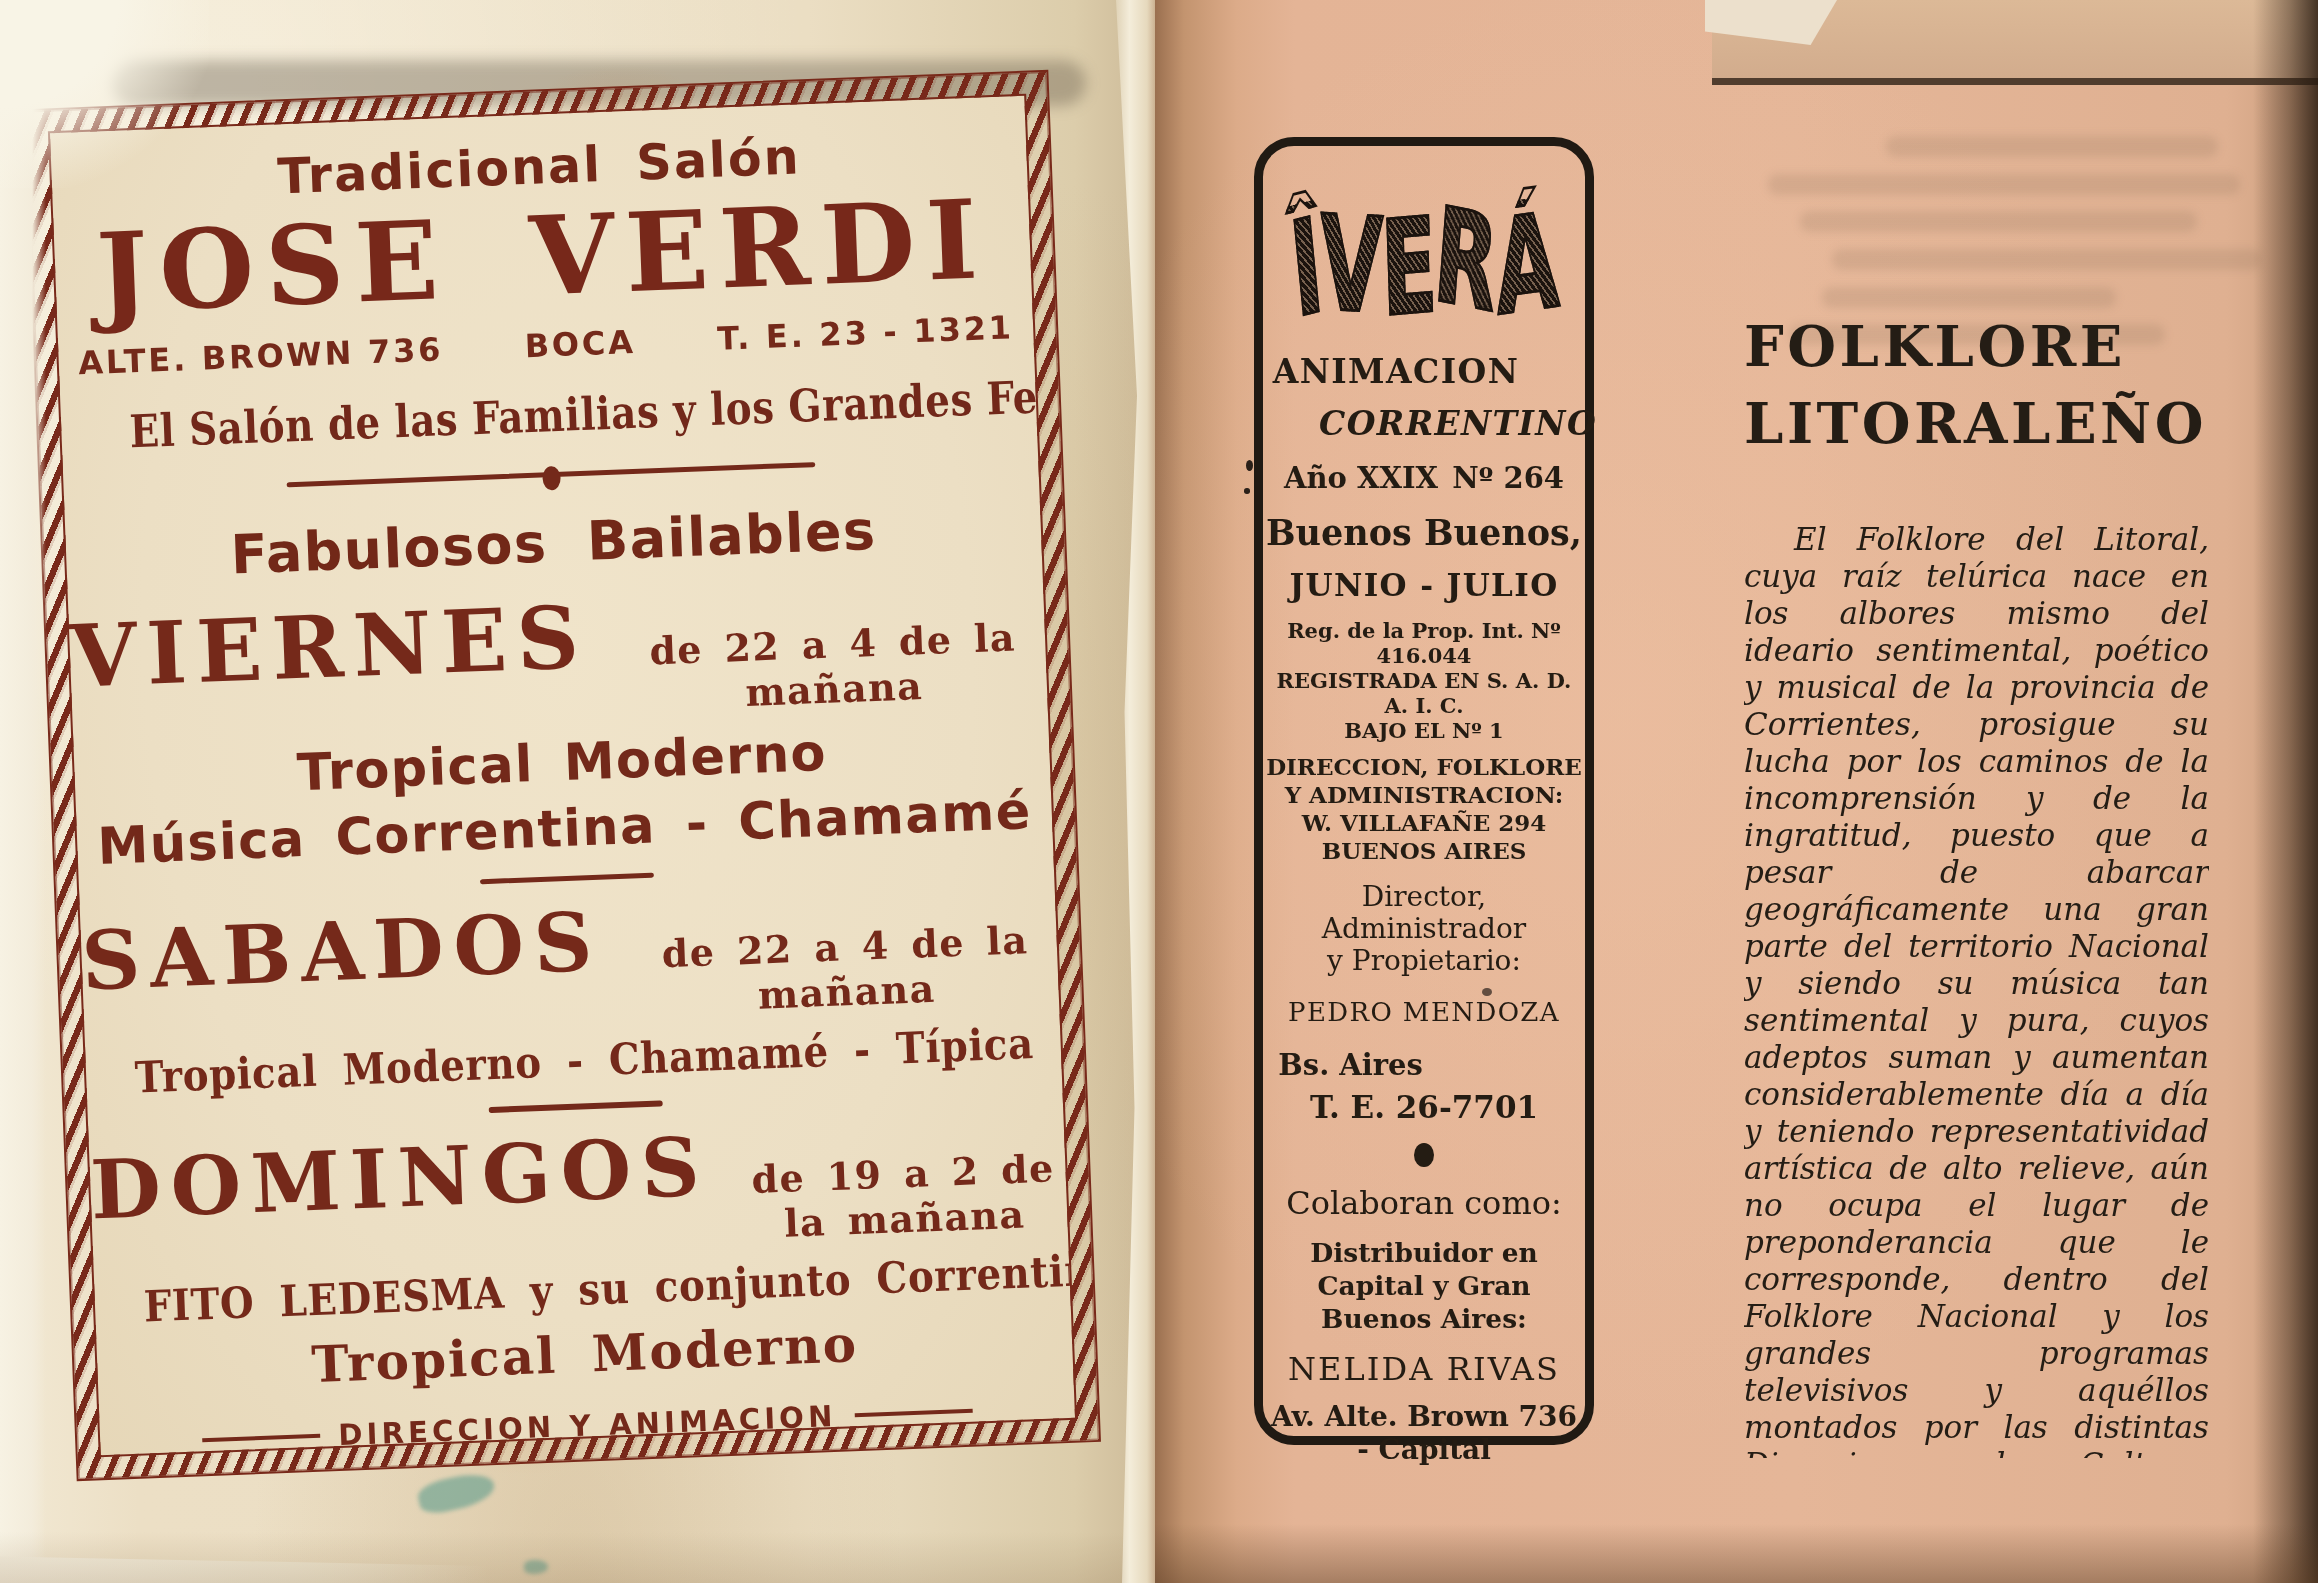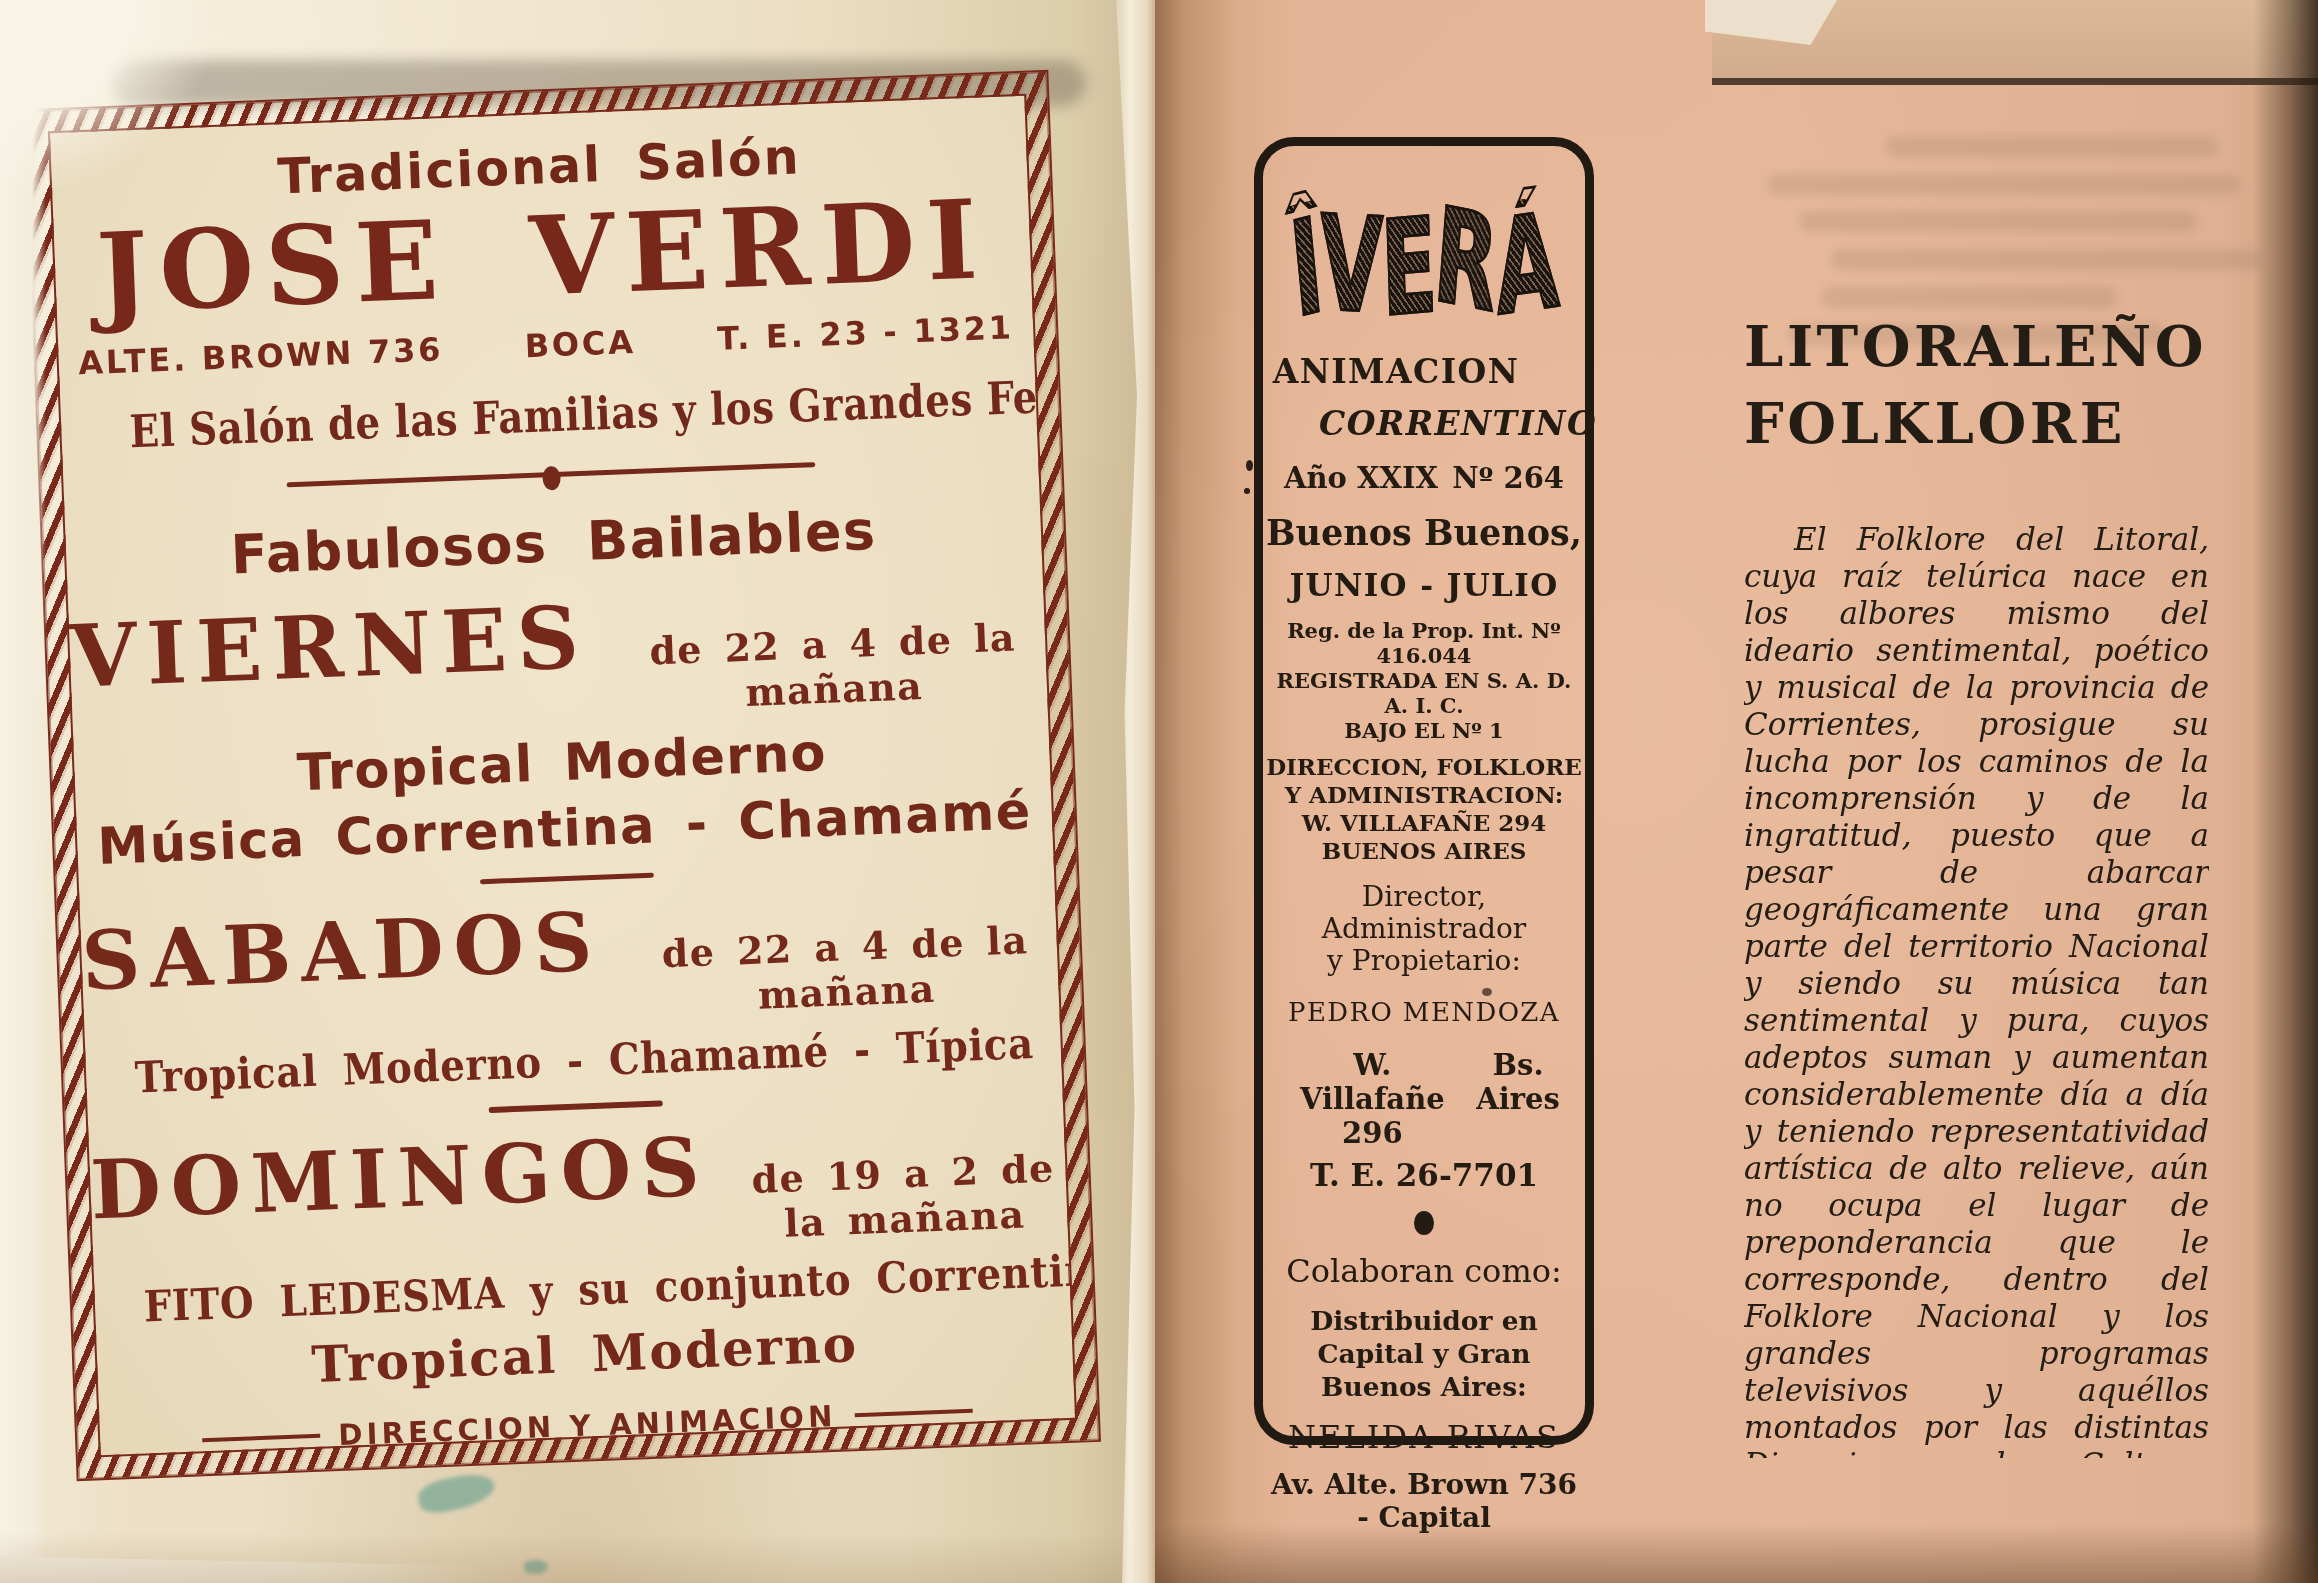--- a/index.html
+++ b/index.html
@@ -301,21 +301,20 @@
       </div>
 
       <div class="mh-role">
         <div>Director, Administrador</div>
         <div>y Propietario:</div>
       </div>
 
       <div class="mh-director">PEDRO MENDOZA</div>
 
       <div class="mh-addr-row">
-        <span>W. Villafañe 296</span>
         <span>Bs. Aires</span>
       </div>
       <div class="mh-phone">T. E. 26-7701</div>
 
       <div class="mh-bullet decor"></div>
 
       <div class="mh-colab">Colaboran como:</div>
 
       <div class="mh-dist1">
         <div>Distribuidor en Capital y Gran</div>
@@ -325,22 +324,22 @@
       <div class="mh-av">Av. Alte. Brown 736 - Capital</div>
 
     </div>
 
     <div class="speck sp1 decor"></div>
     <div class="speck sp2 decor"></div>
     <div class="speck sp3 decor"></div>
 
     <div class="article">
       <div class="article-title">
+        <div>FOLKLORE</div>
         <div>LITORALEÑO</div>
-        <div>FOLKLORE</div>
       </div>
       <div class="article-body">El Folklore del Litoral, cuya raíz telúrica nace en los albores mismo del ideario sentimental, poético y musical de la provincia de Corrientes, prosigue su lucha por los caminos de la incomprensión y de la ingratitud, puesto que a pesar de abarcar geográficamente una gran parte del territorio Nacional y siendo su música tan sentimental y pura, cuyos adeptos suman y aumentan considerablemente día a día y teniendo representatividad artística de alto relieve, aún no ocupa el lugar de preponderancia que le corresponde, dentro del Folklore Nacional y los grandes programas televisivos y aquéllos montados por las distintas Direcciones de Cultura, entre ellos el de la misma provincia de Corrientes, no auspician ni programan en sus espectáculos diversos, aunque más no sea ,parte de nuestro Folklore.</div>
     </div>
 
     <div class="right-dark-edge decor"></div>
     <div class="right-bottom-shade decor"></div>
   </div>
 
 </div>
 

